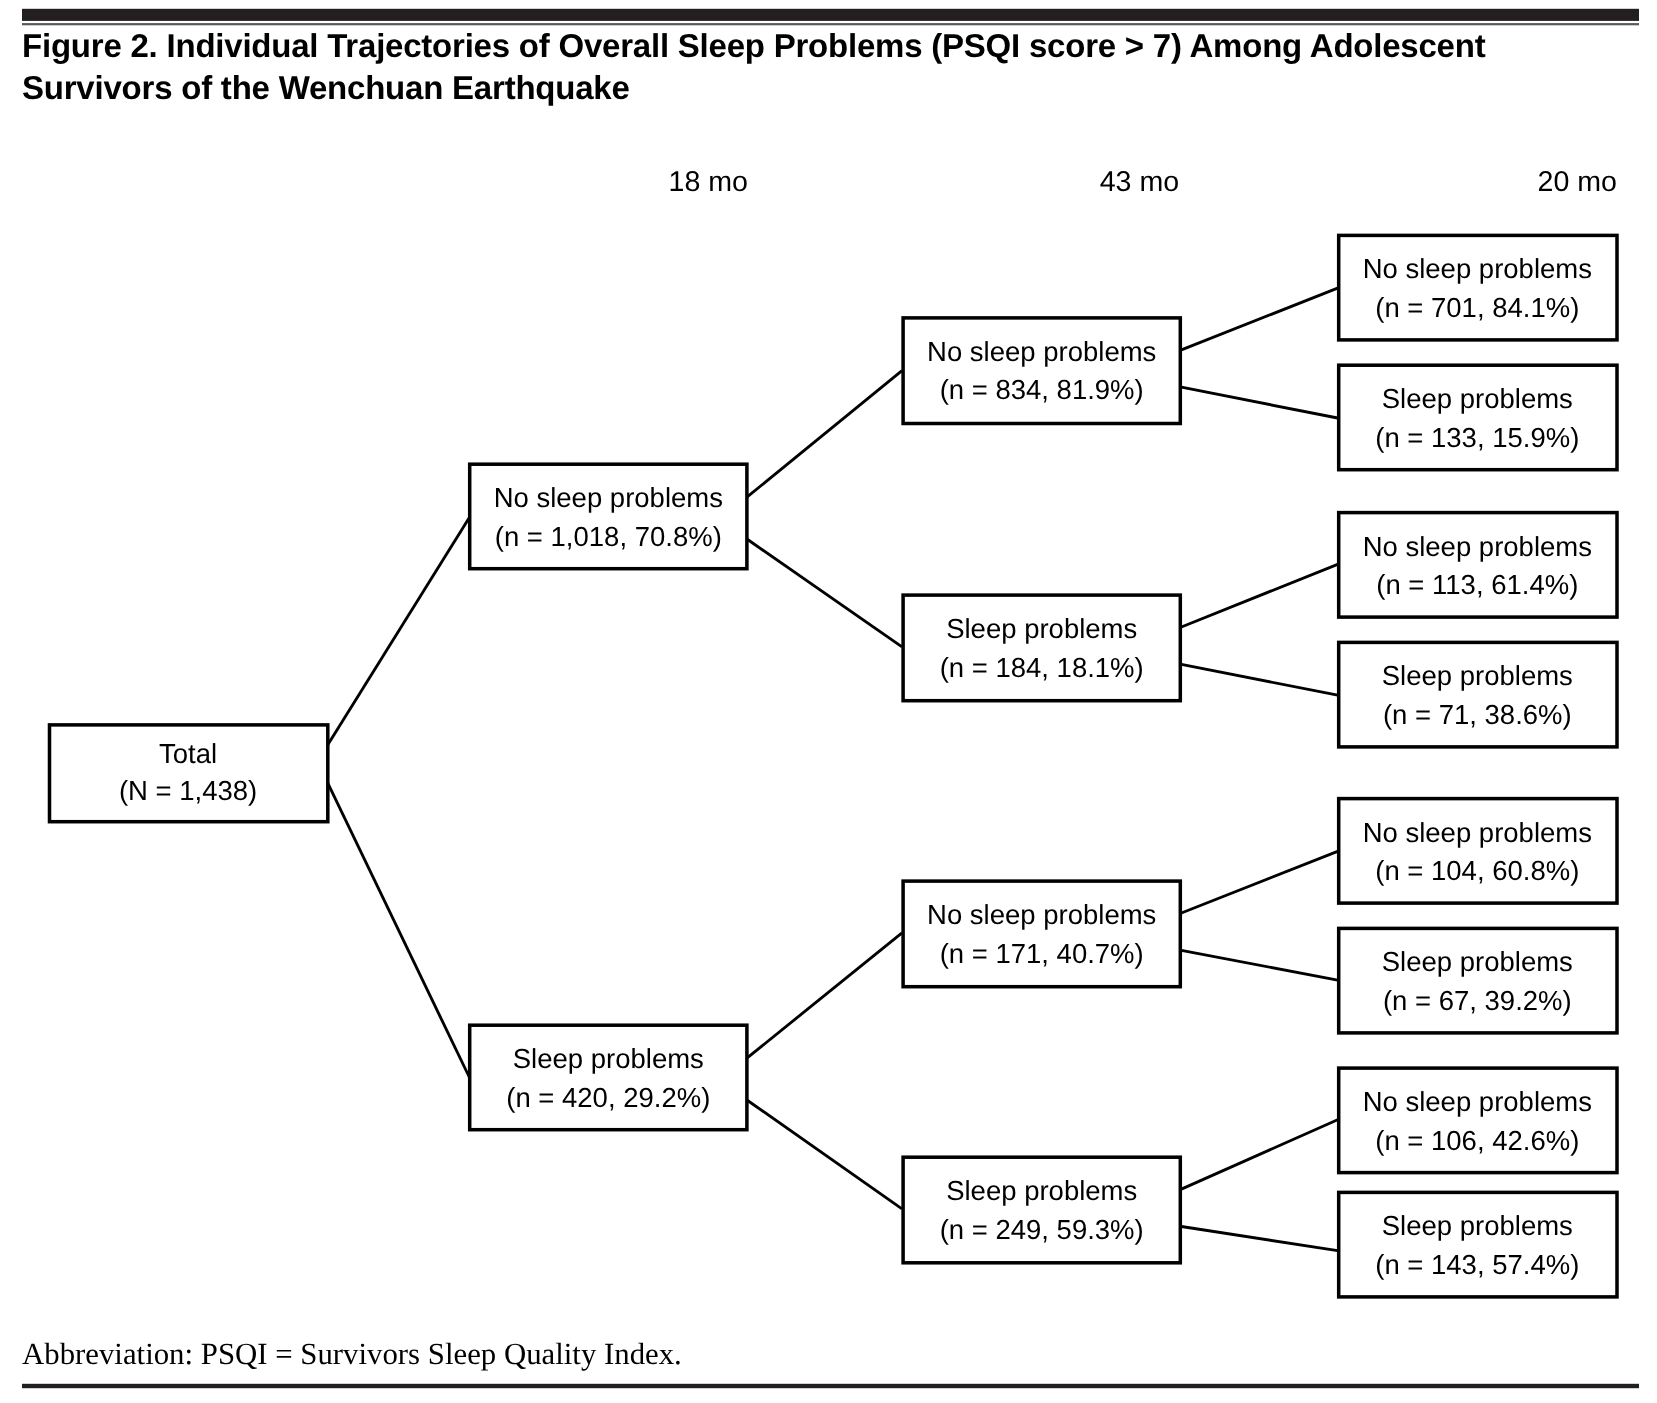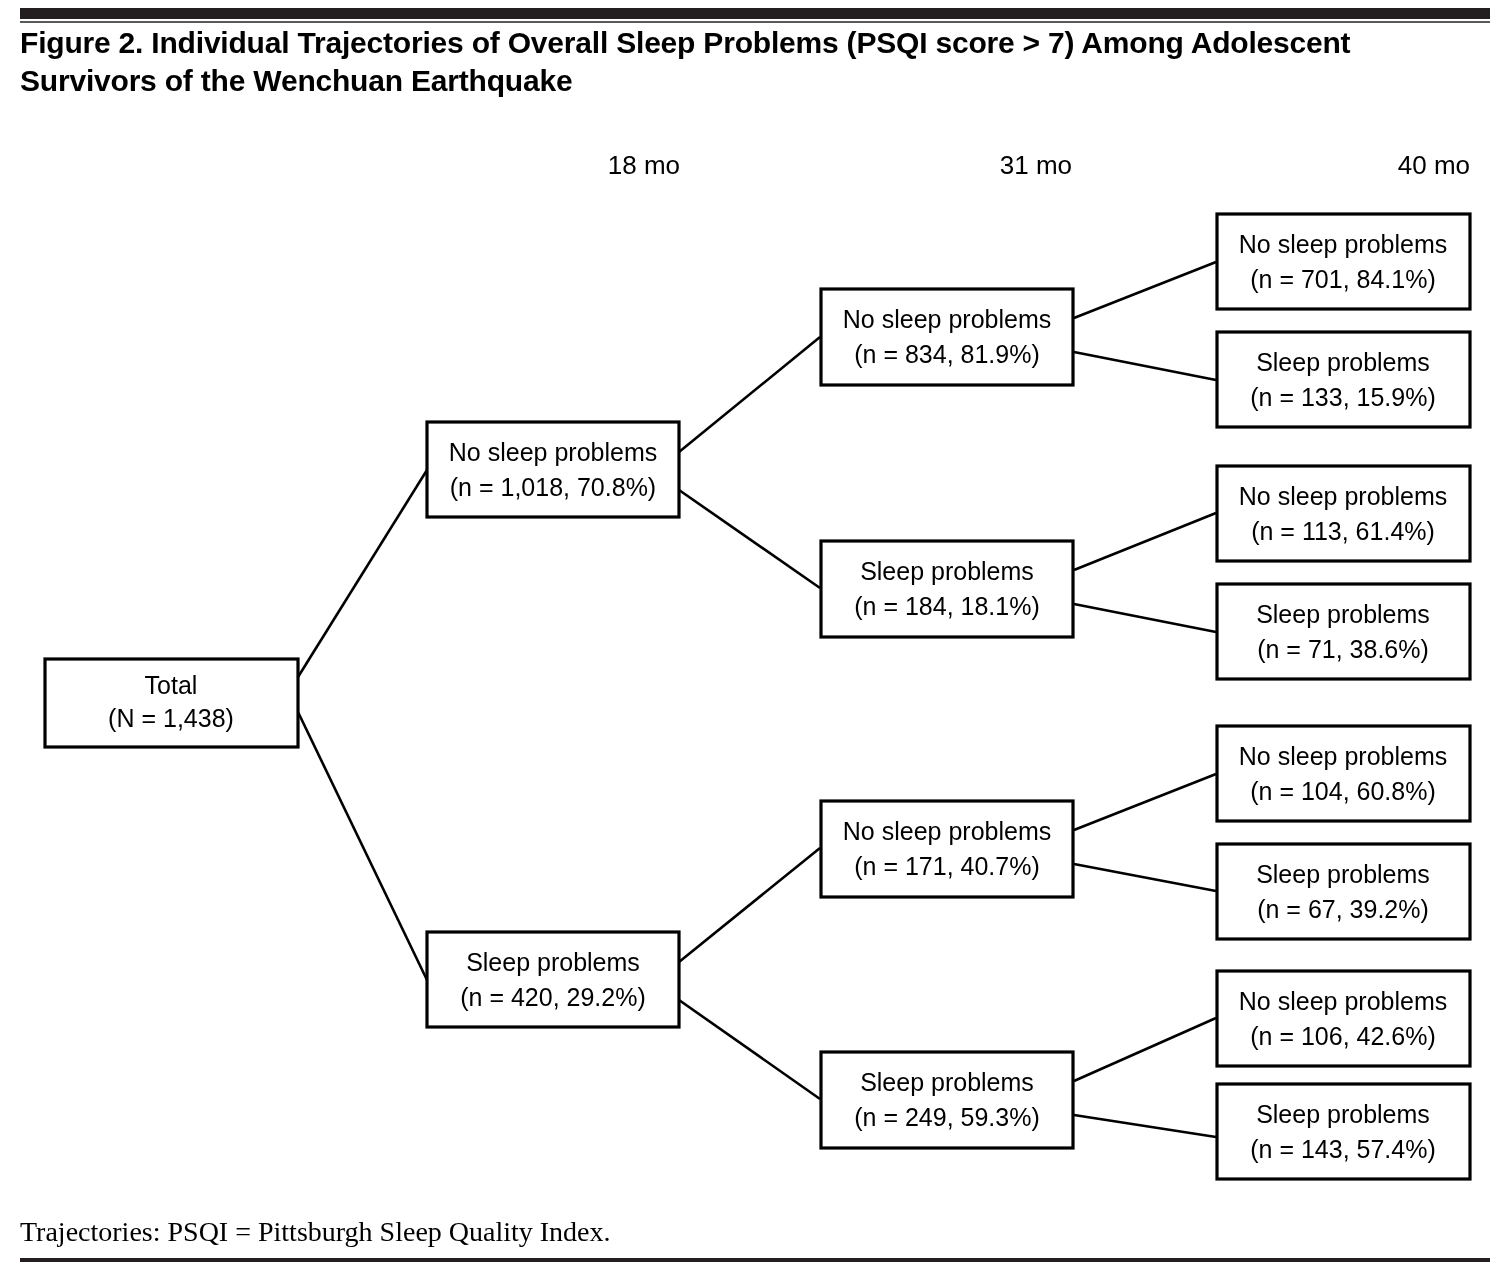--- a/index.html
+++ b/index.html
@@ -111,22 +111,22 @@
 
 <div class="page">
 
   <div class="rule-top"></div>
   <div class="rule-top-thin"></div>
 
   <div class="fig-title">Figure 2. Individual Trajectories of Overall Sleep Problems (PSQI score &gt; 7) Among Adolescent Survivors of the Wenchuan Earthquake</div>
 
   <div class="col-headers">
     <div class="col-header ch-18">18 mo</div>
-    <div class="col-header ch-24">31 mo</div>
-    <div class="col-header ch-30">40 mo</div>
+    <div class="col-header ch-24">43 mo</div>
+    <div class="col-header ch-30">20 mo</div>
   </div>
 
   <svg class="tree" viewBox="0 0 1506 1275" xmlns="http://www.w3.org/2000/svg">
 
     <g>
       <line class="link" x1="298" y1="677" x2="427" y2="470"></line>
       <line class="link" x1="298" y1="712" x2="427" y2="980"></line>
     </g>
 
     <g>
@@ -232,16 +232,16 @@
     </g>
 
     <g>
       <rect class="nodebox" x="1217" y="1084" width="253" height="95"></rect>
       <text class="nodetext" x="1343" y="1123">Sleep problems</text>
       <text class="nodetext" x="1343" y="1158">(n = 143, 57.4%)</text>
     </g>
 
   </svg>
 
-  <div class="footnote">Trajectories: PSQI = Pittsburgh Sleep Quality Index.</div>
+  <div class="footnote">Abbreviation: PSQI = Survivors Sleep Quality Index.</div>
   <div class="rule-bottom"></div>
 
 </div>
 
 </body></html>

